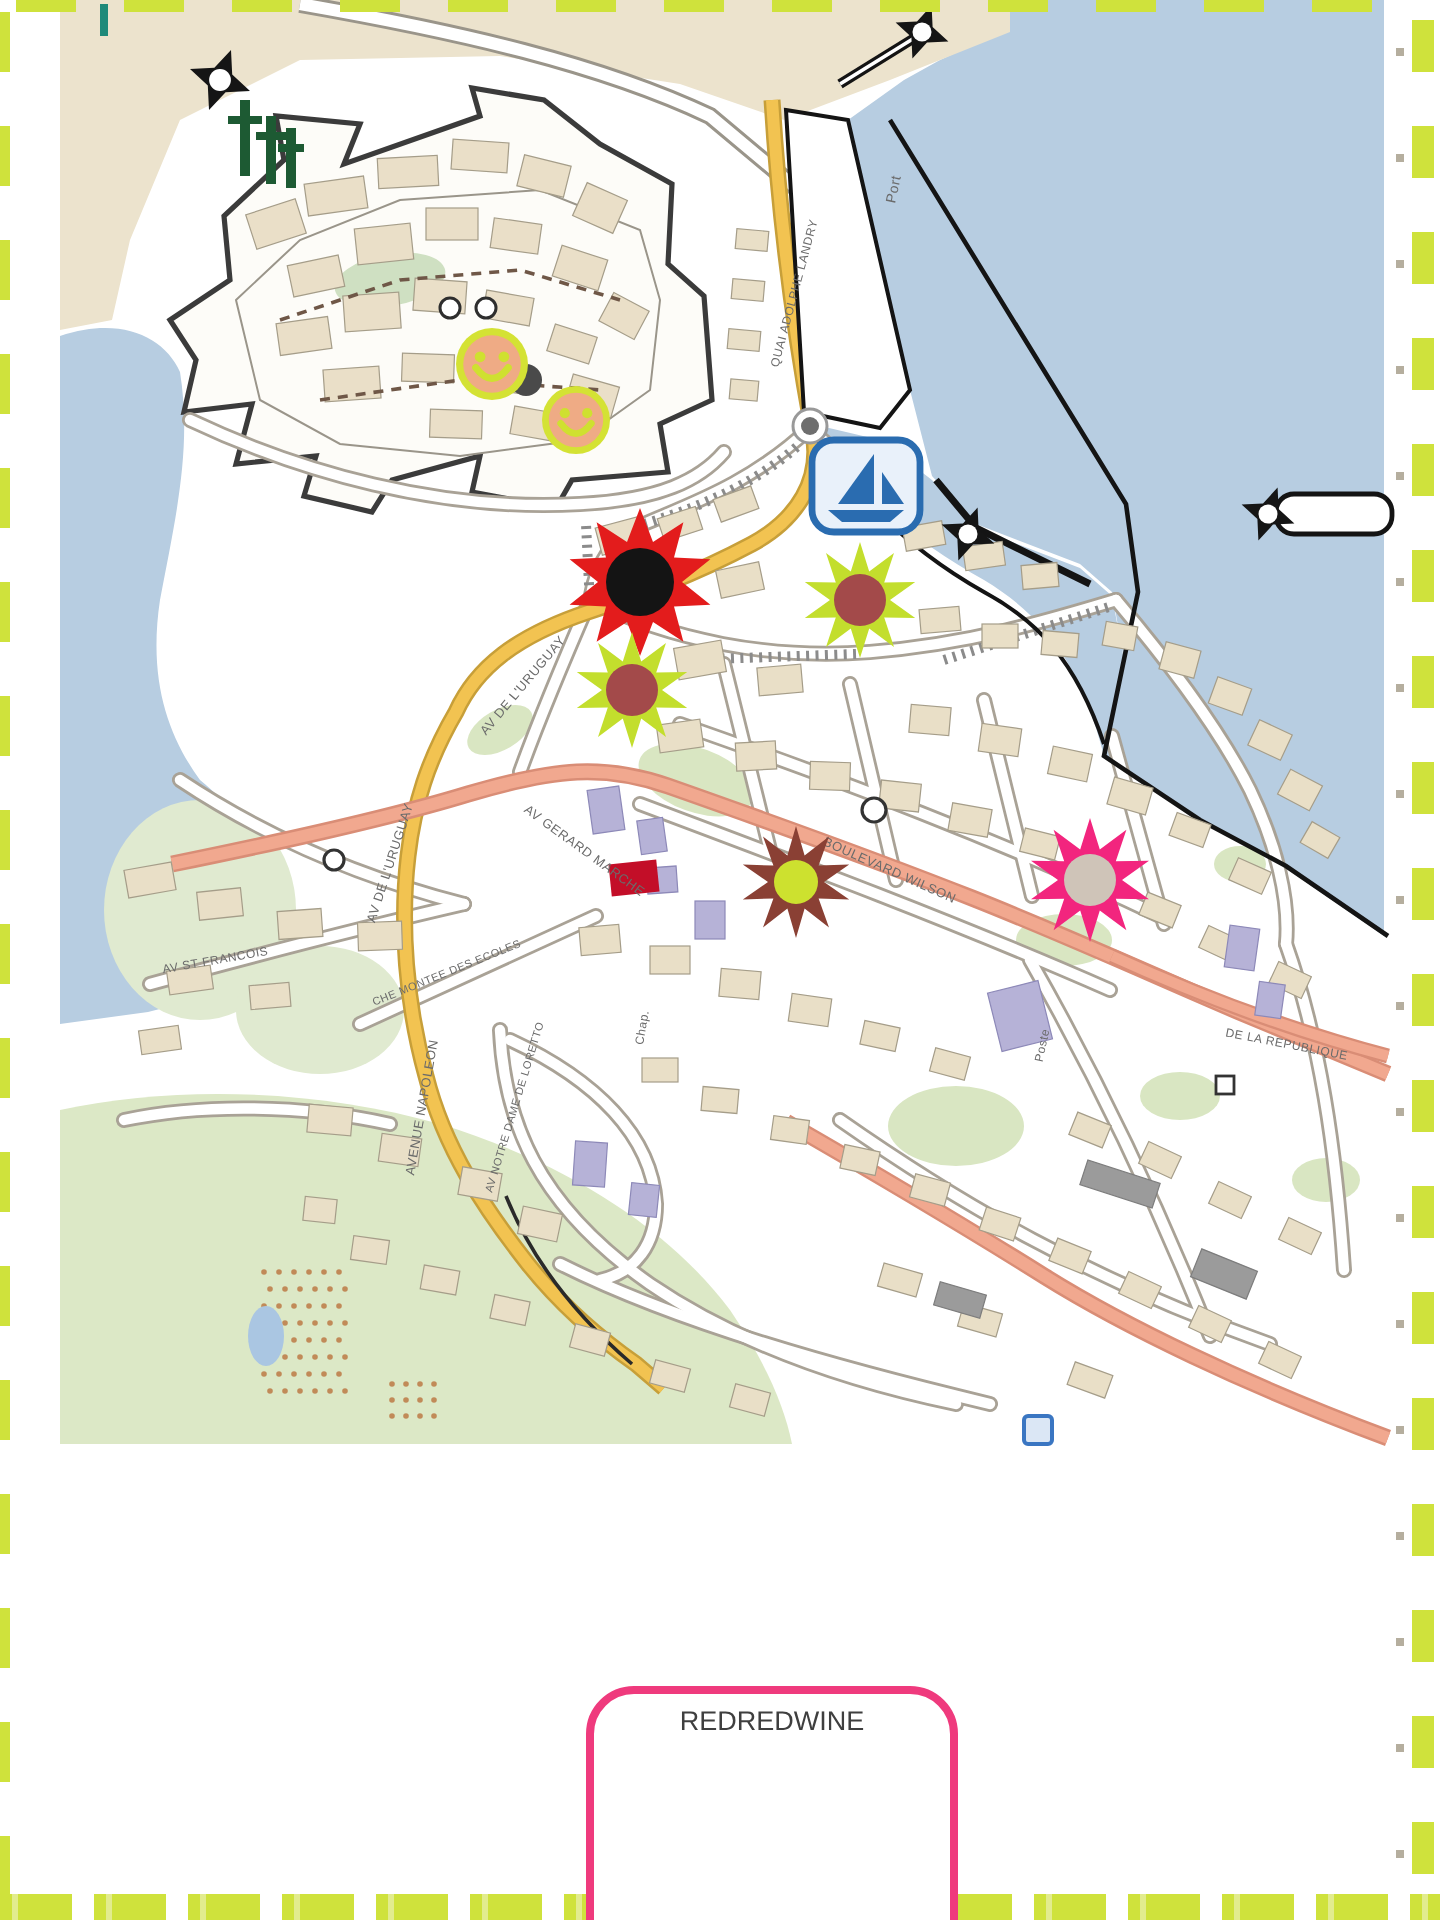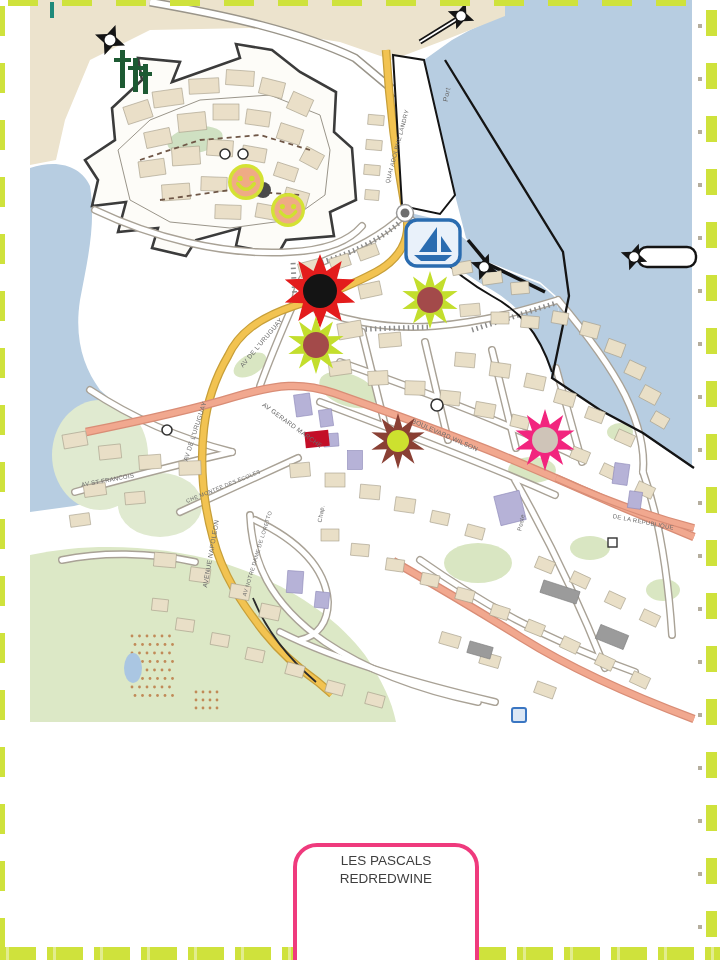--- a/index.html
+++ b/index.html
@@ -434,21 +434,20 @@
     
     
     
 
     
     
     
   </div>
 
   <div class="monument-box">
-    <div class="monument-line">LES PASCALS</div>
     <div class="monument-line">REDREDWINE</div>
 
   </div>
 
   <div class="b-top"></div>
   <div class="b-left"></div>
   <div class="b-right"></div>
   <div class="b-right-ticks"></div>
   <div class="b-bottom"></div>
 </div>

